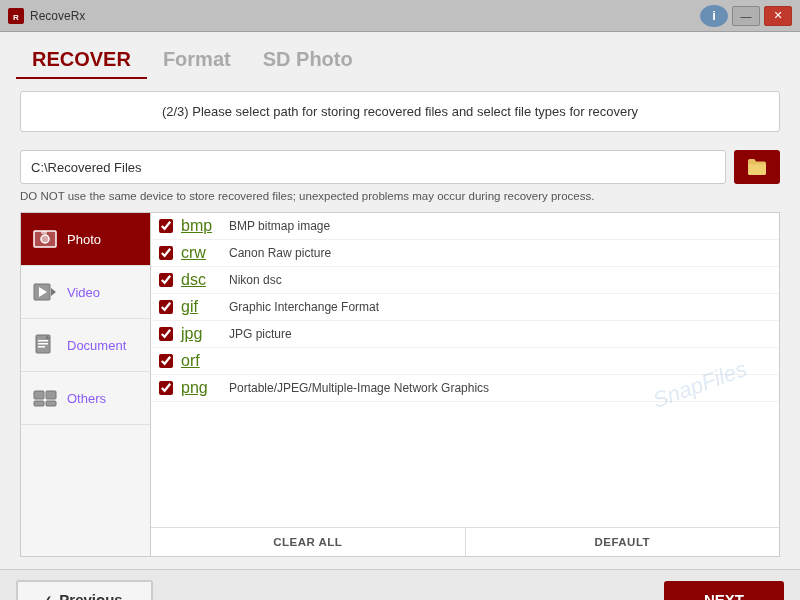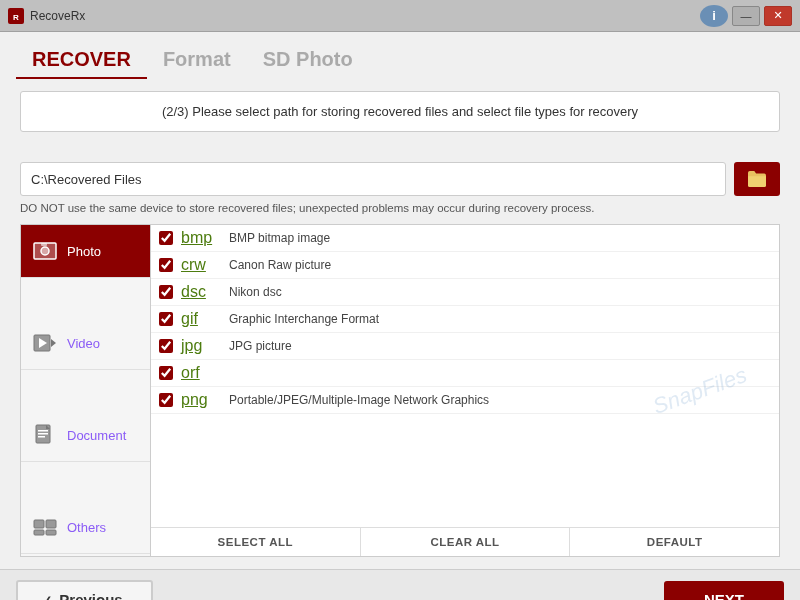--- a/index.html
+++ b/index.html
@@ -121,21 +121,21 @@
       font-size: 13px;
       color: #333;
       text-align: center;
     }
 
     
     .path-row {
       display: flex;
       align-items: center;
       gap: 8px;
-      margin-top: 20px;
+      margin-top: 8px;
     }
     .path-input {
       flex: 1;
       height: 34px;
       border: 1px solid #ccc;
       border-radius: 3px;
       padding: 0 10px;
       font-size: 13px;
       background: white;
       color: #333;
@@ -173,21 +173,20 @@
       min-height: 0;
     }
 
     
     .category-sidebar {
       width: 130px;
       background: #f5f5f5;
       border-right: 1px solid #ccc;
       display: flex;
       flex-direction: column;
-      gap: 39px;
     }
     .cat-item {
       display: flex;
       align-items: center;
       gap: 8px;
       padding: 12px 10px;
       cursor: pointer;
       font-size: 13px;
       color: #8b5cf6;
       border-bottom: 1px solid #e0e0e0;
@@ -452,21 +451,20 @@
               <span class="file-ext">orf</span>
             </div>
             <div class="file-row">
               <input type="checkbox" class="file-checkbox" checked="" style="">
               <span class="file-ext">png</span>
               <span class="file-desc">Portable/JPEG/Multiple-Image Network Graphics</span>
             </div>
           </div>
 
         <div class="action-buttons">
-          <button class="action-btn">SELECT ALL</button>
           <button class="action-btn">CLEAR ALL</button>
           <button class="action-btn">DEFAULT</button>
         </div>
       </div>
 
     </div>
 
   </div>
 
   <div class="bottom-nav">

